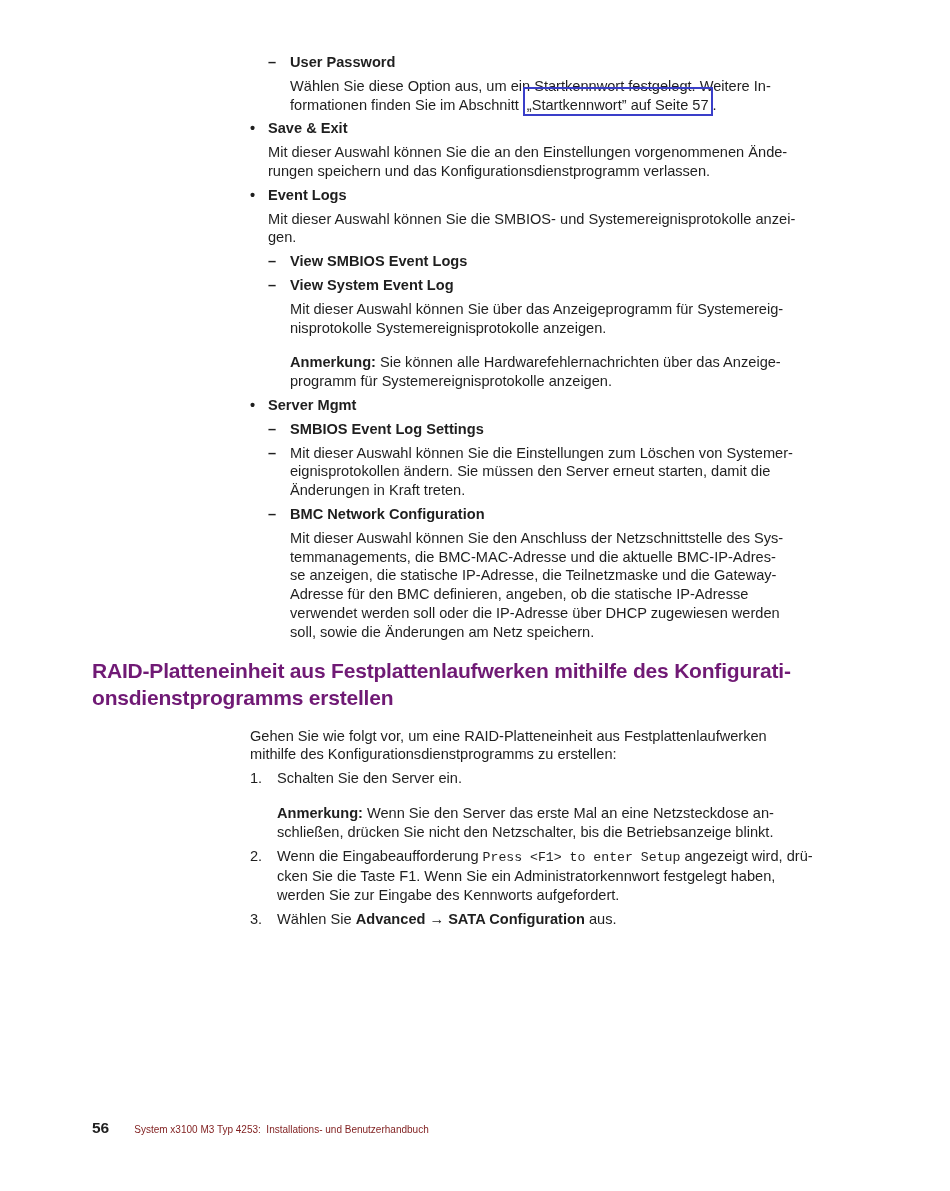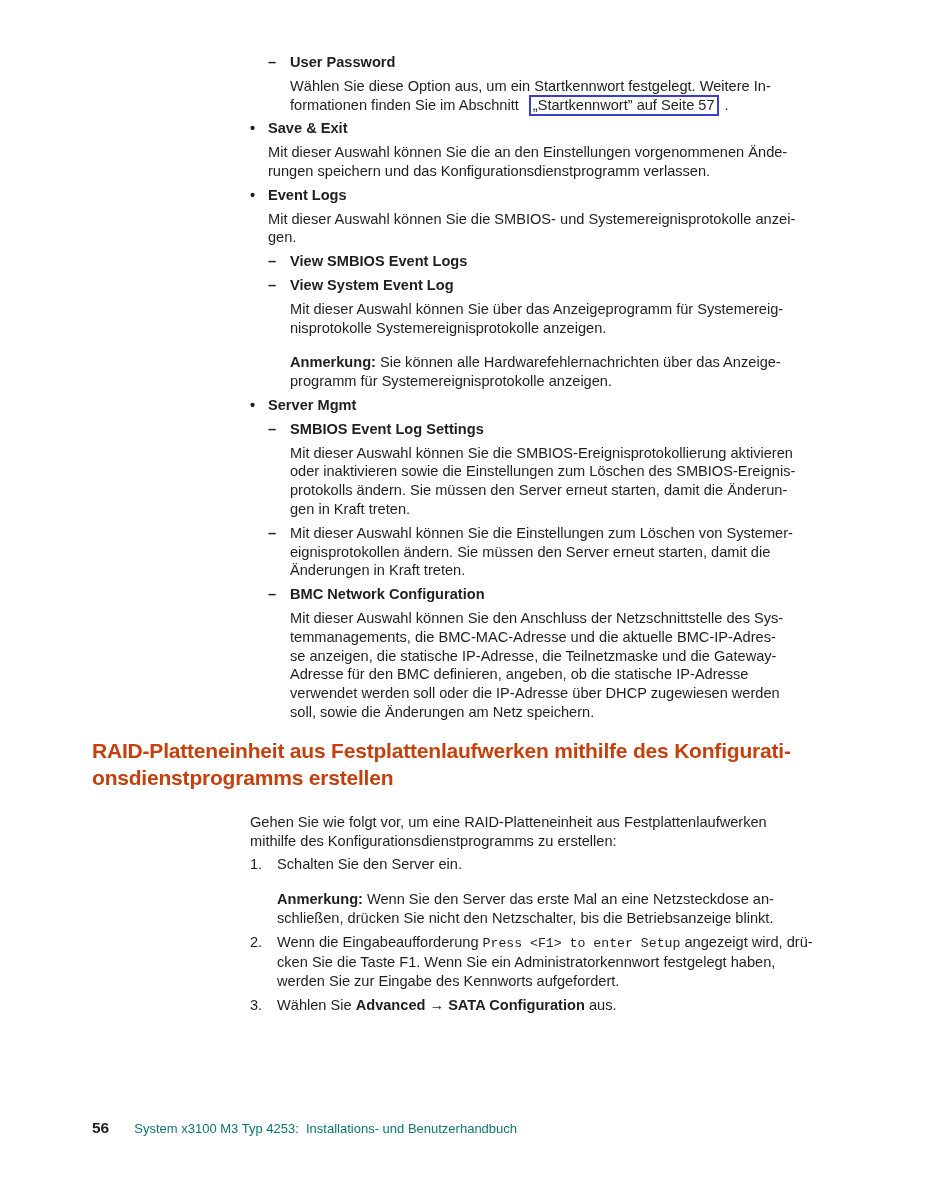--- a/index.html
+++ b/index.html
@@ -22,40 +22,40 @@
   .item { position:relative; }
   .l1 { padding-left:18px; }
   .l1 > .marker { position:absolute; left:0; top:0; font-weight:bold; }
   .l2 { padding-left:22px; position:relative; }
   .l2 > .marker { position:absolute; left:0; top:0; font-weight:bold; }
   .orphan { margin-left:18px; }
   .note { white-space:pre-line; margin-top:16px; }
   .note-label { font-weight:bold; margin-right:4px; }
   h2 {
     font-size:21px; line-height:27px; font-weight:bold;
-    letter-spacing:-0.2px; color:#c2410c;
-    margin:15px 0 22px 0; white-space:pre-line;
+    letter-spacing:-0.2px; color:#701a75;
+    margin:15px 0 16px 0; white-space:pre-line;
   }
   .step { position:relative; padding-left:27px; margin-top:5px; }
   .step > .marker { position:absolute; left:0; top:0; }
   .step-body { white-space:pre-line; }
   .mono { font-family:"Liberation Mono", monospace; font-size:13.2px;margin-top:10px; }
   .bold { font-weight:bold; }
   .linkbox {
     border:2px solid #3a3fc9;
-    padding:0 2px 1px 2px;
-    margin:-2px 6px;
+    padding:8px 2px 1px 2px;
+    margin:-2px 0;
     cursor:pointer;
   }
   .footer {
     position:absolute; left:92px; top:1119px;
     display:flex; align-items:baseline;
   }
   .page-number { font-size:15.5px; font-weight:bold; }
-  .book-title { font-size:13px; margin-left:25px; white-space:pre; color:#0f766e; }
+  .book-title { font-size:10px; margin-left:25px; white-space:pre; color:#7f1d1d; }
 </style>
 </head>
 <body>
 
 <div class="page">
 
   <div class="body-col">
 
     <div class="item l2 orphan blk" style="margin-top:0;">
       <span class="marker">–</span>
@@ -92,24 +92,20 @@
       </div>
     </div>
 
     <div class="item l1 blk">
       <span class="marker">•</span>
       <div class="term">Server Mgmt</div>
 
       <div class="item l2 blk">
         <span class="marker">–</span>
         <div class="term">SMBIOS Event Log Settings</div>
-        <div class="para blk">Mit dieser Auswahl können Sie die SMBIOS-Ereignisprotokollierung aktivieren
-oder inaktivieren sowie die Einstellungen zum Löschen des SMBIOS-Ereignis-
-protokolls ändern. Sie müssen den Server erneut starten, damit die Änderun-
-gen in Kraft treten.</div>
       </div>
 
       <div class="item l2 blk">
         <span class="marker">–</span>
         <div class="para blk">Mit dieser Auswahl können Sie die Einstellungen zum Löschen von Systemer-
 eignisprotokollen ändern. Sie müssen den Server erneut starten, damit die
 Änderungen in Kraft treten.</div>
       </div>
 
       <div class="item l2 blk">

